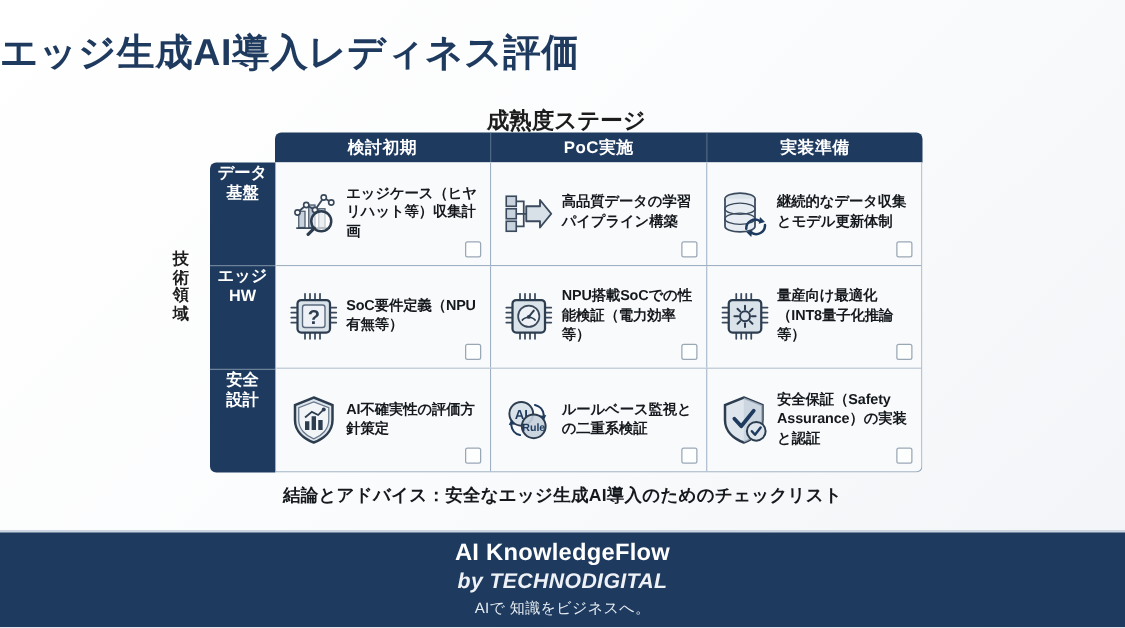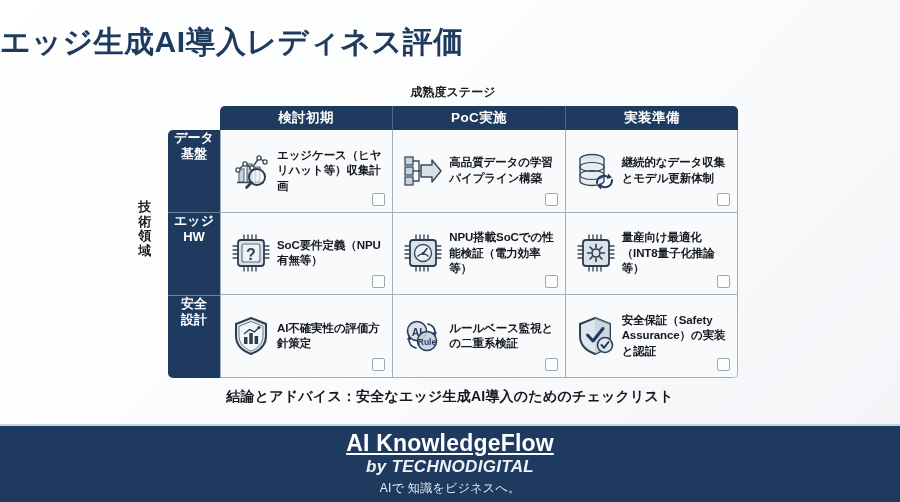--- a/index.html
+++ b/index.html
@@ -36,21 +36,21 @@
     white-space: nowrap;
   }
 
   
   #col-axis-label {
     position: absolute;
     left: 168px;
     top: 84px;
     width: 570px;
     text-align: center;
-    font-size: 12px;
+    font-size: 18px;
     font-weight: 700;
     color: #1c1c1c;
   }
 
   
   #row-axis-label {
     position: absolute;
     left: 134px;
     top: 200px;
     width: 22px;
@@ -216,26 +216,25 @@
     height: 78px;
     background: #1e3a5f;
     border-top: 2px solid #c9d4e0;
     box-sizing: border-box;
     display: flex;
     flex-direction: column;
     align-items: center;
     justify-content: center;
   }
   #footer-brand {
-    font-size: 23px;
+    font-size: 19px;
     font-weight: 700;
     color: #ffffff;
     letter-spacing: 0.2px;
     line-height: 1.05;
-    text-decoration: underline;
   }
   #footer-by {
     margin-top: 2px;
     font-size: 17px;
     font-weight: 700;
     color: #eef2f6;
     letter-spacing: 0.3px;
     font-style: italic;
   }
   #footer-tag {

